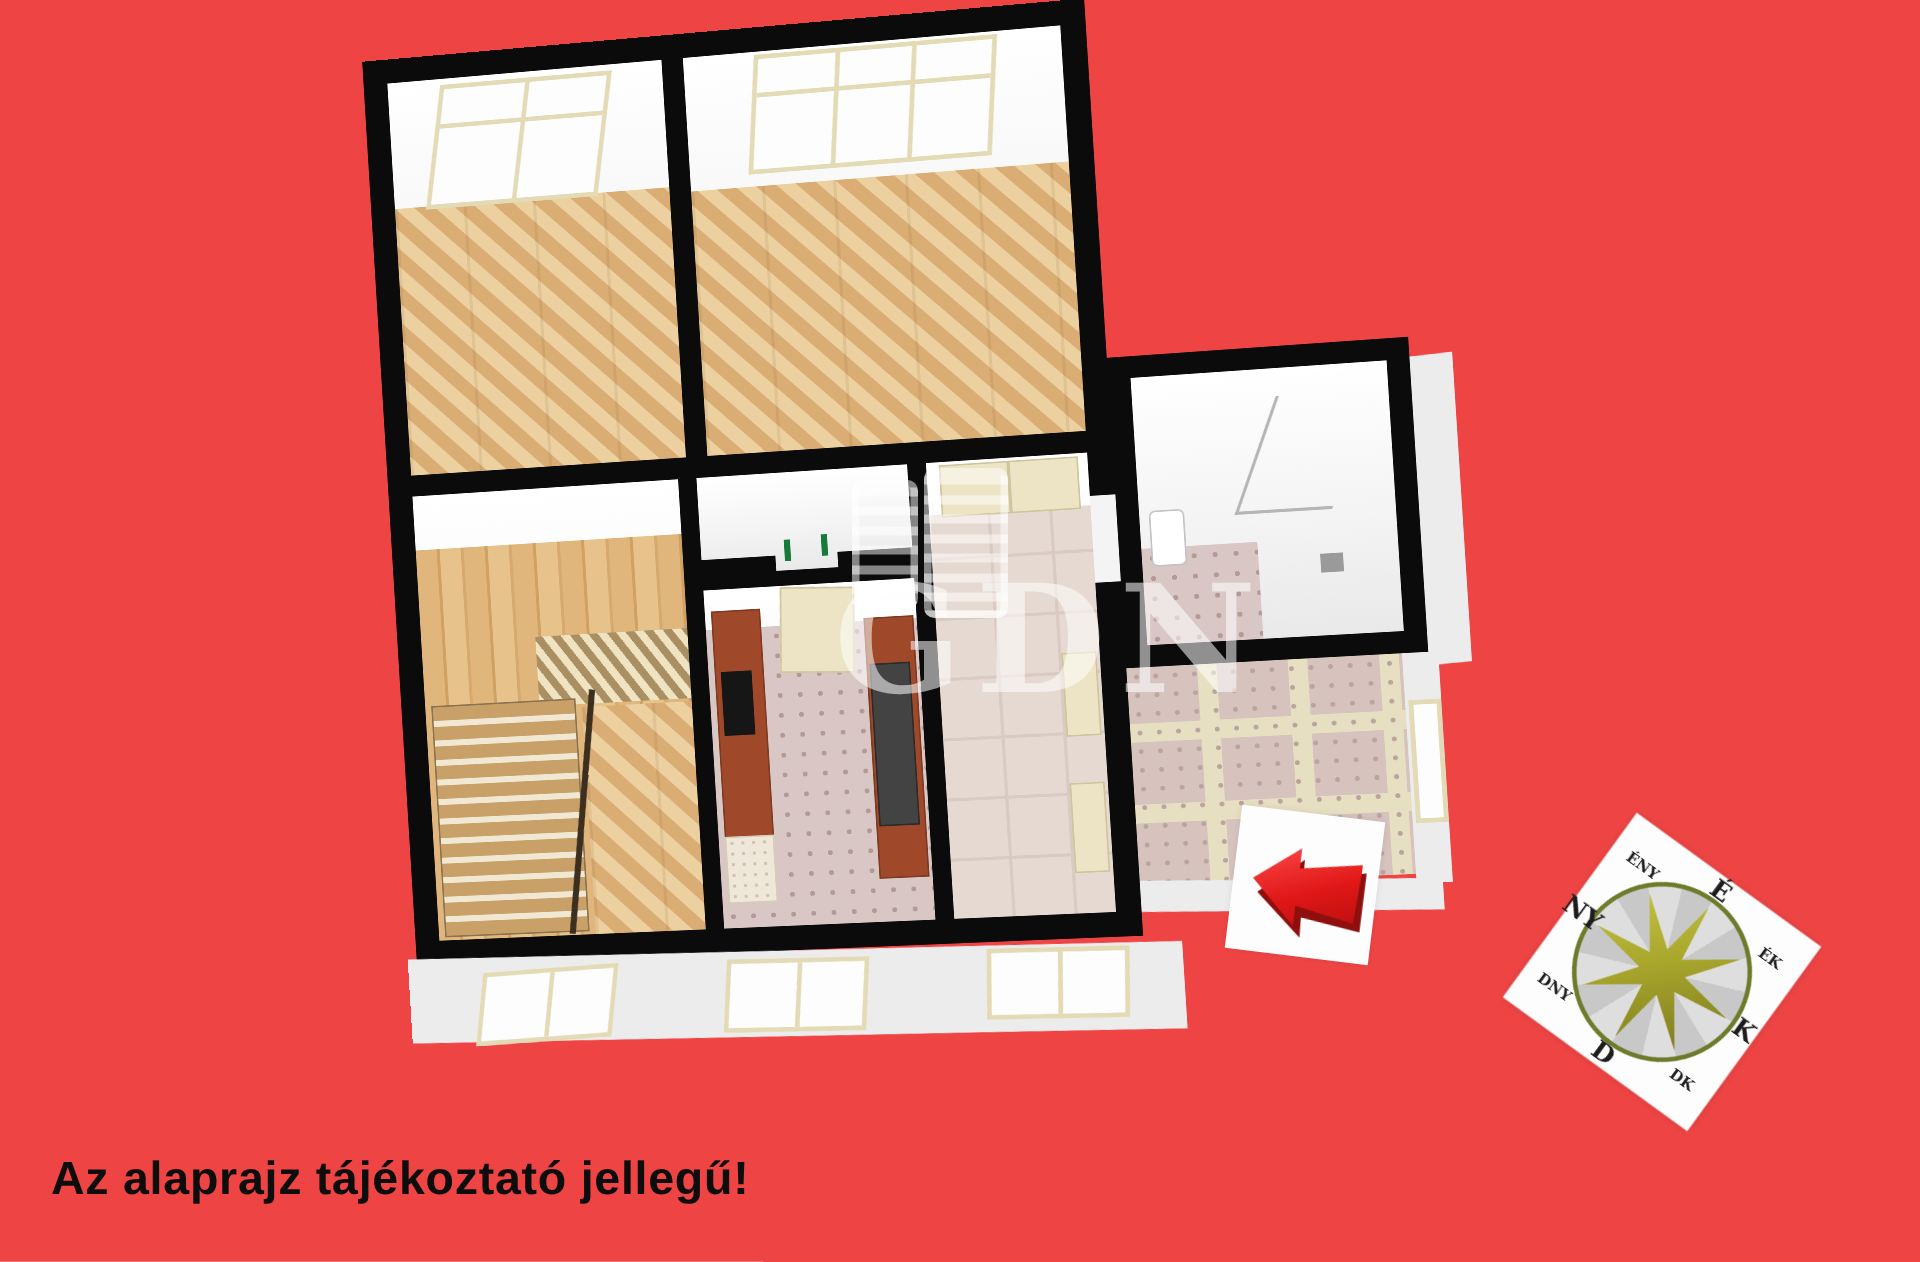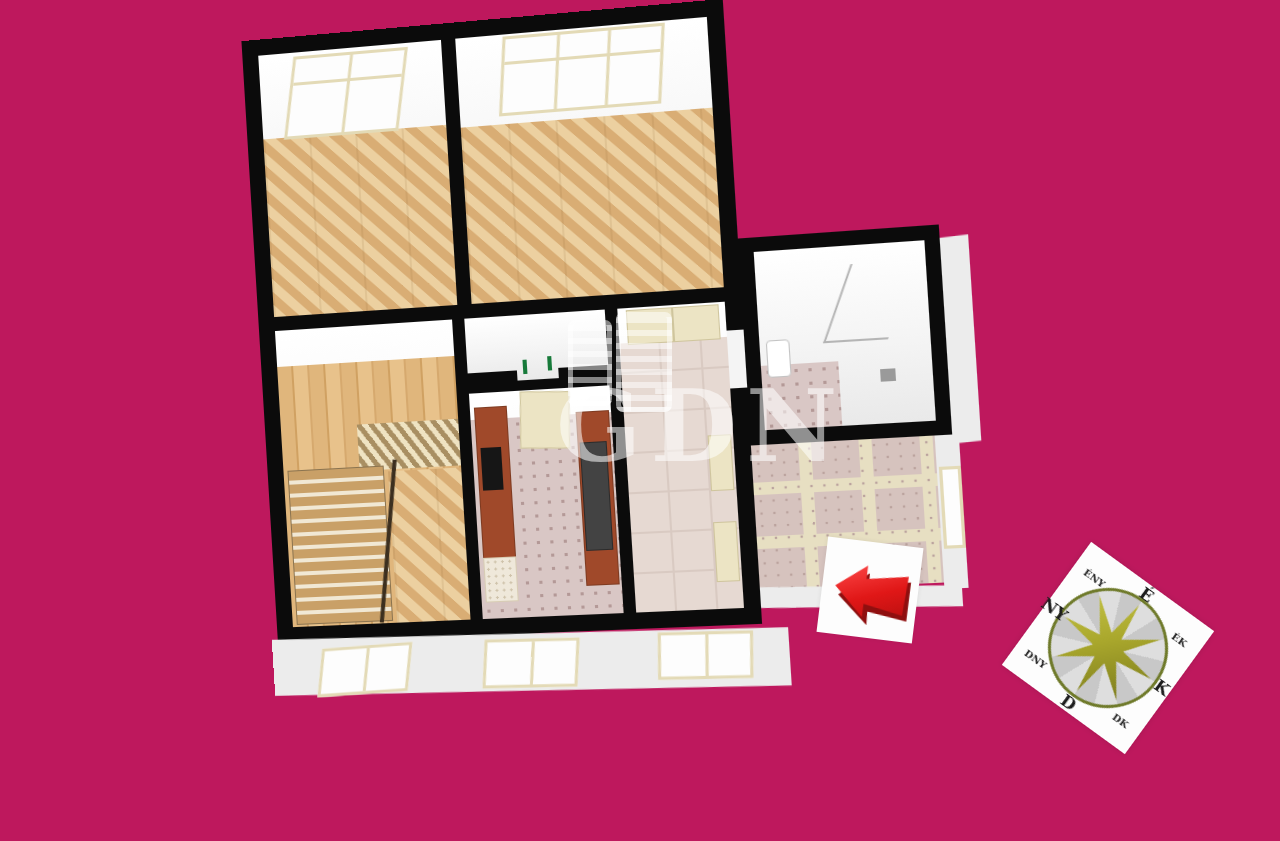--- a/index.html
+++ b/index.html
@@ -1,16 +1,16 @@
 <!DOCTYPE html>
 <html><head>
 <meta charset="utf-8">
 <style>
   html,body{margin:0;padding:0;}
-  #canvas{position:relative;width:1280px;height:841px;background:#be185d;overflow:hidden;
+  #canvas{position:relative;width:1280px;height:841px;background:#ef4444;overflow:hidden;
           font-family:"Liberation Sans",sans-serif;}
 
   
   #plan-wrap{position:absolute;left:262px;top:40px;width:700px;height:680px;
              transform:perspective(1600px) rotateY(-7deg) rotateZ(-3.5deg);
              transform-origin:0% 50%;}
 
   .wallblock{position:absolute;background:#0b0b0b;}
   .roomwhite{position:absolute;background:linear-gradient(180deg,#ffffff 0%,#f4f4f4 55%,#e9e9e9 100%);overflow:hidden;}
 
@@ -193,14 +193,15 @@
     <span class="clabel card  cl0">É</span>
     <span class="clabel inter cl1">ÉK</span>
     <span class="clabel card  cl2">K</span>
     <span class="clabel inter cl3">DK</span>
     <span class="clabel card  cl4">D</span>
     <span class="clabel inter cl5">DNY</span>
     <span class="clabel card  cl6">NY</span>
     <span class="clabel inter cl7">ÉNY</span>
   </div>
 
+  <div id="disclaimer">Az alaprajz tájékoztató jellegű!</div>
 
 </div>
 
 </body></html>

